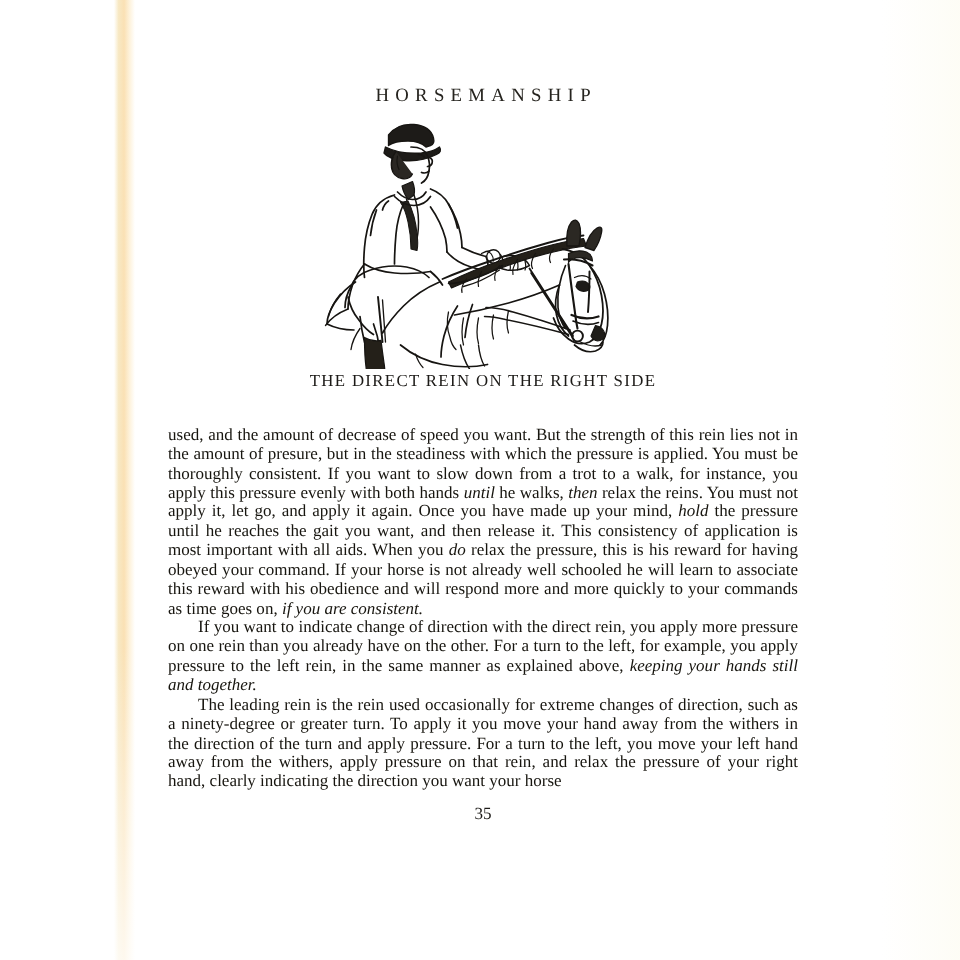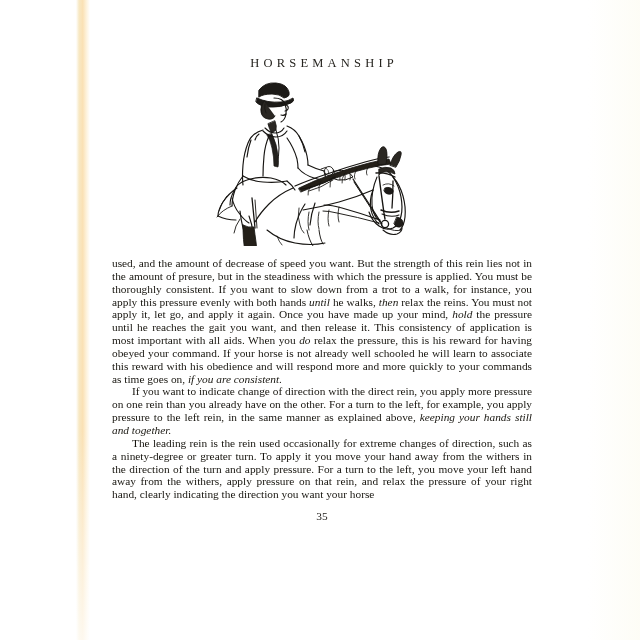--- a/index.html
+++ b/index.html
@@ -91,21 +91,21 @@
   }
   .caption-sub {
     font-size: 10.6px;
     letter-spacing: 0.05px;
     color: #1c1a17;
     margin-top: 1px;
     white-space: nowrap;
   }
 
   .body-text {
-    margin-top: 11px;
+    margin-top: 24px;
     font-size: 11.35px;
     line-height: 12.85px;
     text-align: justify;
     color: #17150f;
     -webkit-font-smoothing: none;
   }
   .body-text p {
     margin: 0;
     text-indent: 20px;
   }
@@ -280,20 +280,21 @@
 
           <path d="M100 152 q2 10 6 16" stroke-width="0.95"></path>
           <path d="M112 152 q1 9 4 14" stroke-width="0.95"></path>
           <path d="M70 158 q2 6 5 9" stroke-width="0.8"></path>
 
         </g>
       </svg>
     </div>
 
     <div class="caption">
+      <div class="caption-title">THE DIRECT REIN ON THE RIGHT SIDE</div>
     </div>
 
     <div class="body-text" id="body-text">
         <p class="first"><span>used, and the amount of decrease of speed you want.  But the strength of this rein lies not in the amount of presure, but in the steadiness with which the pressure is applied.  You must be thoroughly consistent.  If you want to slow down from a trot to a walk, for instance, you apply this pressure evenly with both hands </span><i>until</i><span> he walks, </span><i>then</i><span> relax the reins.  You must not apply it, let go, and apply it again.  Once you have made up your mind, </span><i>hold</i><span> the pressure until he reaches the gait you want, and then release it.  This consistency of application is most important with all aids.  When you </span><i>do</i><span> relax the pressure, this is his reward for having obeyed your command.  If your horse is not already well schooled he will learn to associate this reward with his obedience and will respond more and more quickly to your commands as time goes on, </span><i>if you are consistent.</i></p>
         <p><span>If you want to indicate change of direction with the direct rein, you apply more pressure on one rein than you already have on the other.  For a turn to the left, for example, you apply pressure to the left rein, in the same manner as explained above, </span><i>keeping your hands still and together.</i></p>
         <p><span>The leading rein is the rein used occasionally for extreme changes of direction, such as a ninety-degree or greater turn.  To apply it you move your hand away from the withers in the direction of the turn and apply pressure.  For a turn to the left, you move your left hand away from the withers, apply pressure on that rein, and relax the pressure of your right hand, clearly indicating the direction you want your horse</span></p>
       </div>
 
     <div class="folio">35</div>
 

